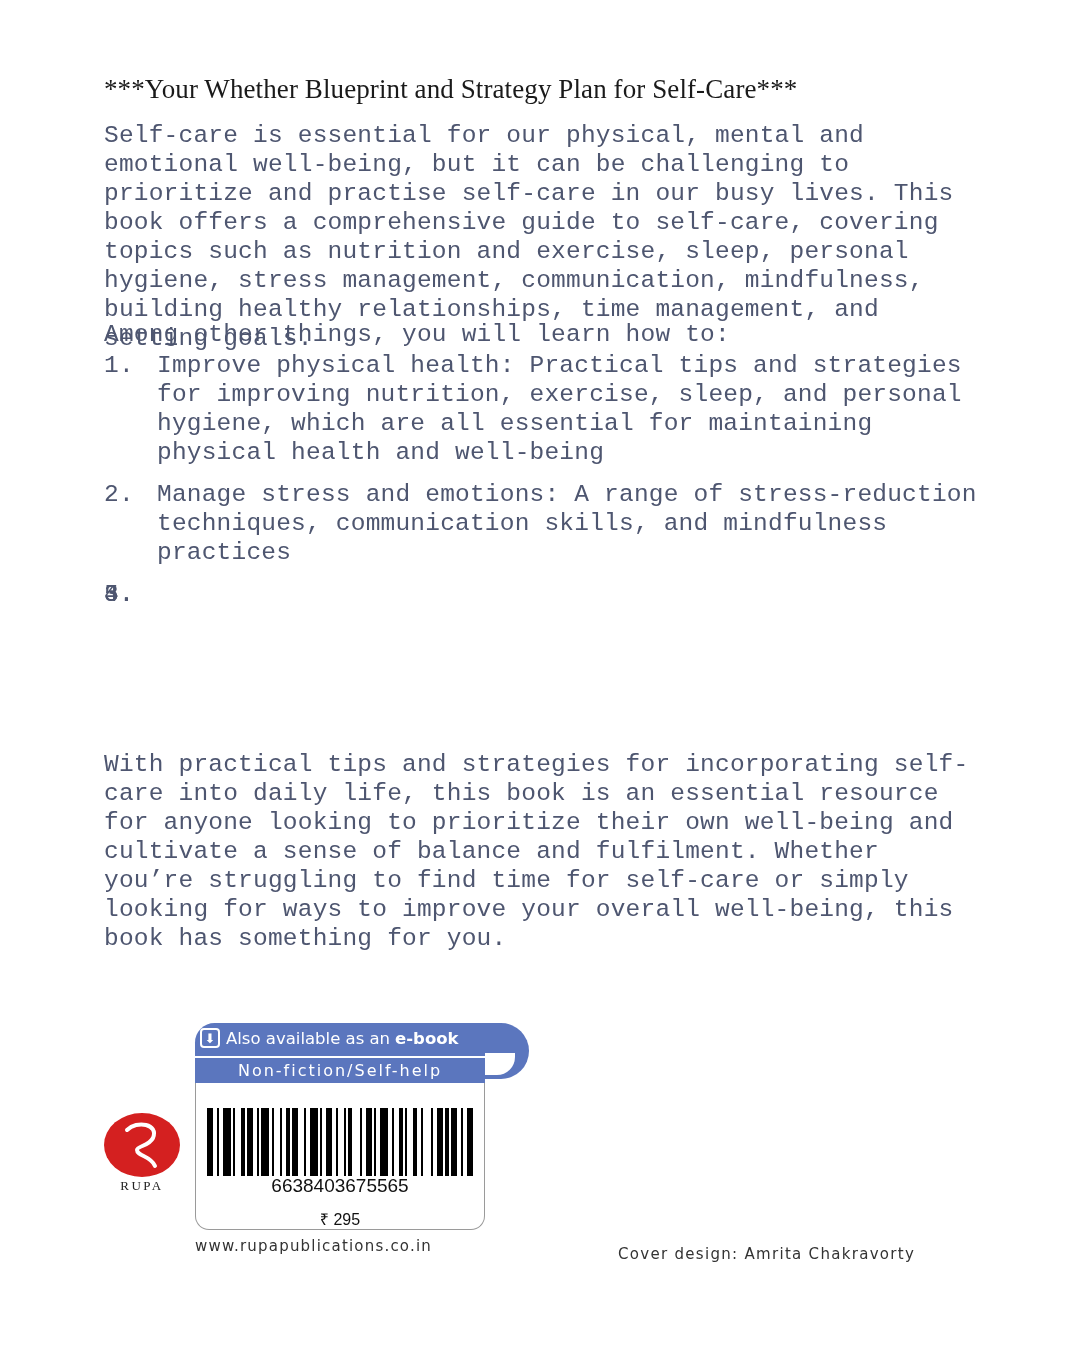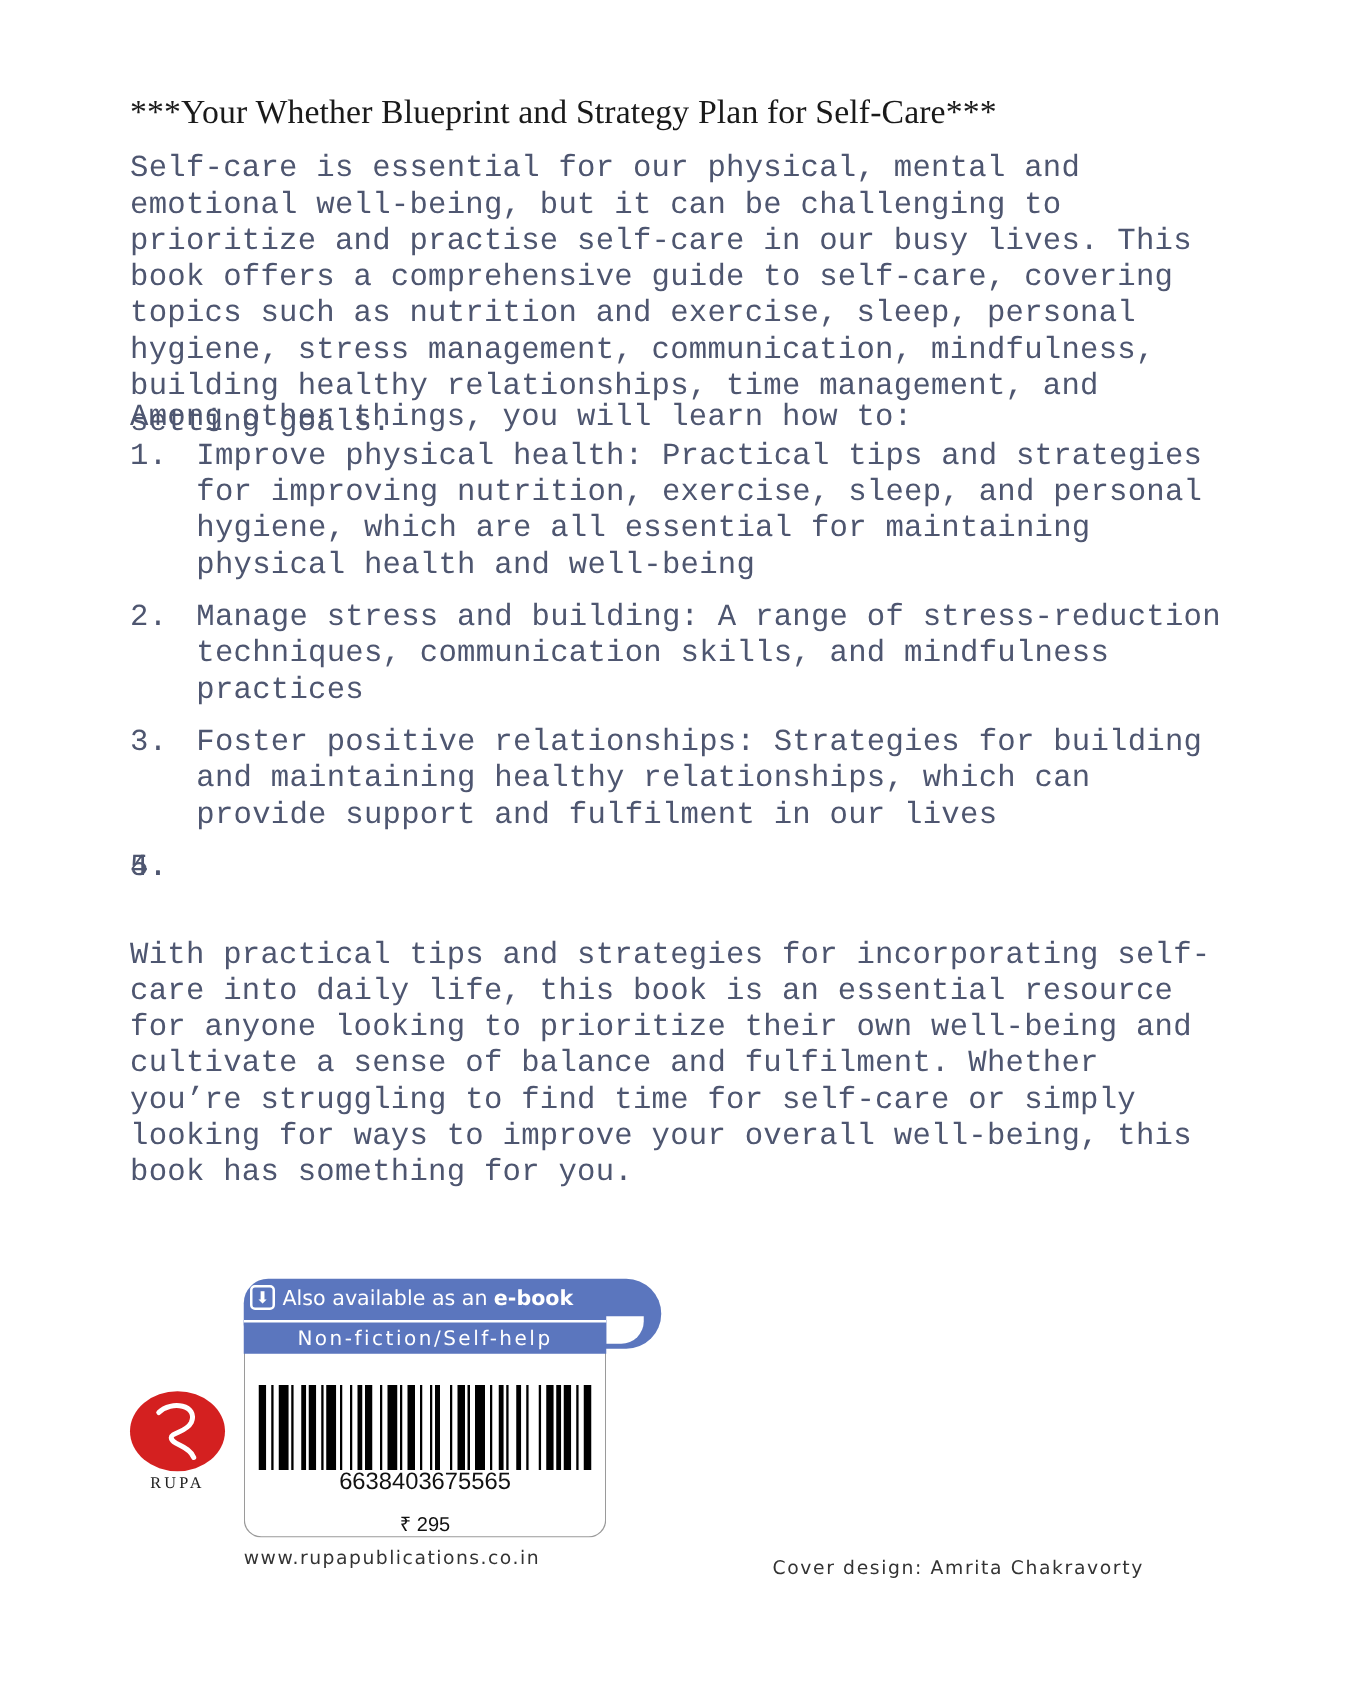--- a/index.html
+++ b/index.html
@@ -78,22 +78,22 @@
 </head>
 <body>
 
 <div class="title">***Your Whether Blueprint and Strategy Plan for Self-Care***</div>
 
 <p class="para p1 body-text">Self-care is essential for our physical, mental and emotional well-being, but it can be challenging to prioritize and practise self-care in our busy lives. This book offers a comprehensive guide to self-care, covering topics such as nutrition and exercise, sleep, personal hygiene, stress management, communication, mindfulness, building healthy relationships, time management, and setting goals.</p>
 <p class="para p2 body-text">Among other things, you will learn how to:</p>
 
 <ol class="list body-text">
   <li><span class="num">1.</span><span>Improve physical health: Practical tips and strategies for improving nutrition, exercise, sleep, and personal hygiene, which are all essential for maintaining physical health and well-being</span></li>
-  <li><span class="num">2.</span><span>Manage stress and building: A range of stress-reduction techniques, communication skills, and mindfulness practices</span></li>
-  <li><span class="num">3.</span><span>Foster positive relationships: Strategies for building and maintaining healthy relationships, which can provide support and fulfilment in our lives</span></li>
+  <li><span class="num">2.</span><span>Manage stress and emotions: A range of stress-reduction techniques, communication skills, and mindfulness practices</span></li>
+  <li><span class="num">3.</span></li>
   <li><span class="num">4.</span></li>
   <li><span class="num">5.</span></li>
 </ol>
 
 <p class="para p3 body-text">With practical tips and strategies for incorporating self-care into daily life, this book is an essential resource for anyone looking to prioritize their own well-being and cultivate a sense of balance and fulfilment. Whether you’re struggling to find time for self-care or simply looking for ways to improve your overall well-being, this book has something for you.</p>
 
 <div class="card"></div>
 <div class="ebook-pill"></div>
 <div class="pill-curve-hole"></div>
 <div class="ebook-label">

